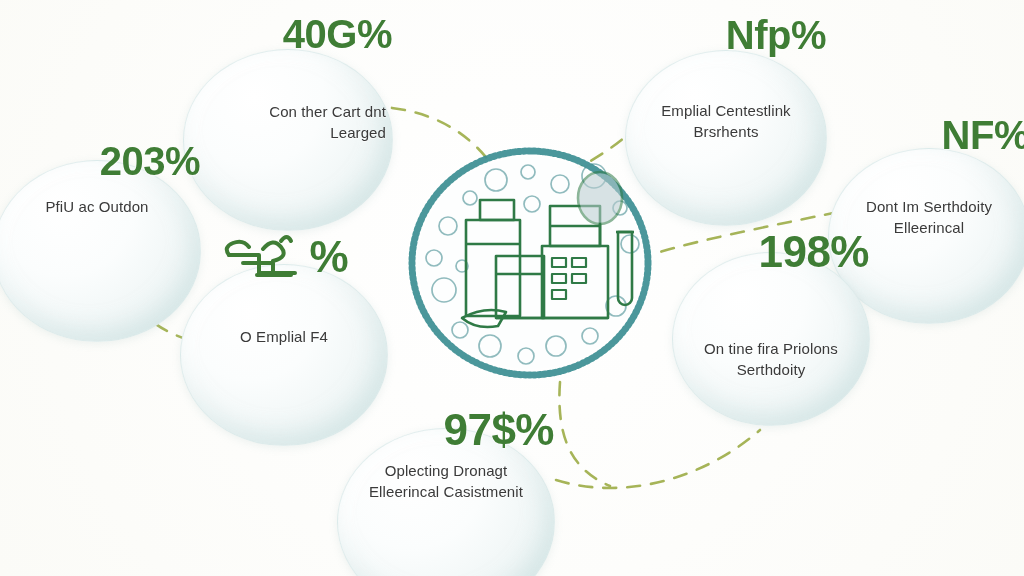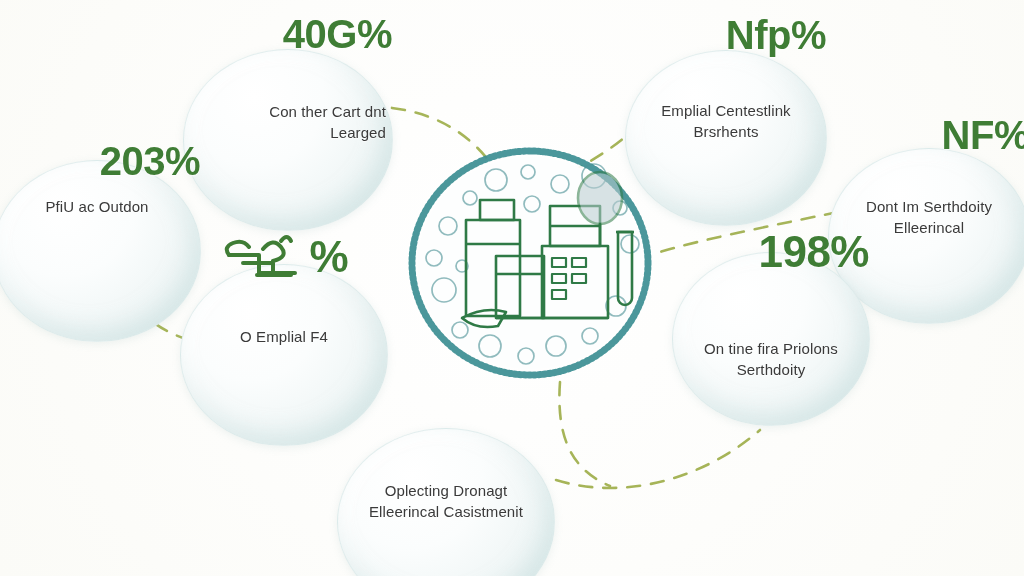--- a/index.html
+++ b/index.html
@@ -224,19 +224,20 @@
 
   <div class="bubble" id="b-mid-right">
     <div class="stat" style="top:-26px; font-size:44px;">198%</div>
     <div class="bubble-content" style="top:44px;margin-top:42px;">
       <div>On tine fira Priolons</div>
       <div>Serthdoity</div>
     </div>
   </div>
 
   <div class="bubble" id="b-bottom">
-    <div class="bubble-content" style="top:52px;">
+    <div class="stat" style="top:-24px; font-size:44px;">97$%</div>
+    <div class="bubble-content" style="top:32px;">
       <div>Oplecting Dronagt</div>
       <div>Elleerincal Casistmenit</div>
     </div>
   </div>
 
 </div>
 
 </body></html>

